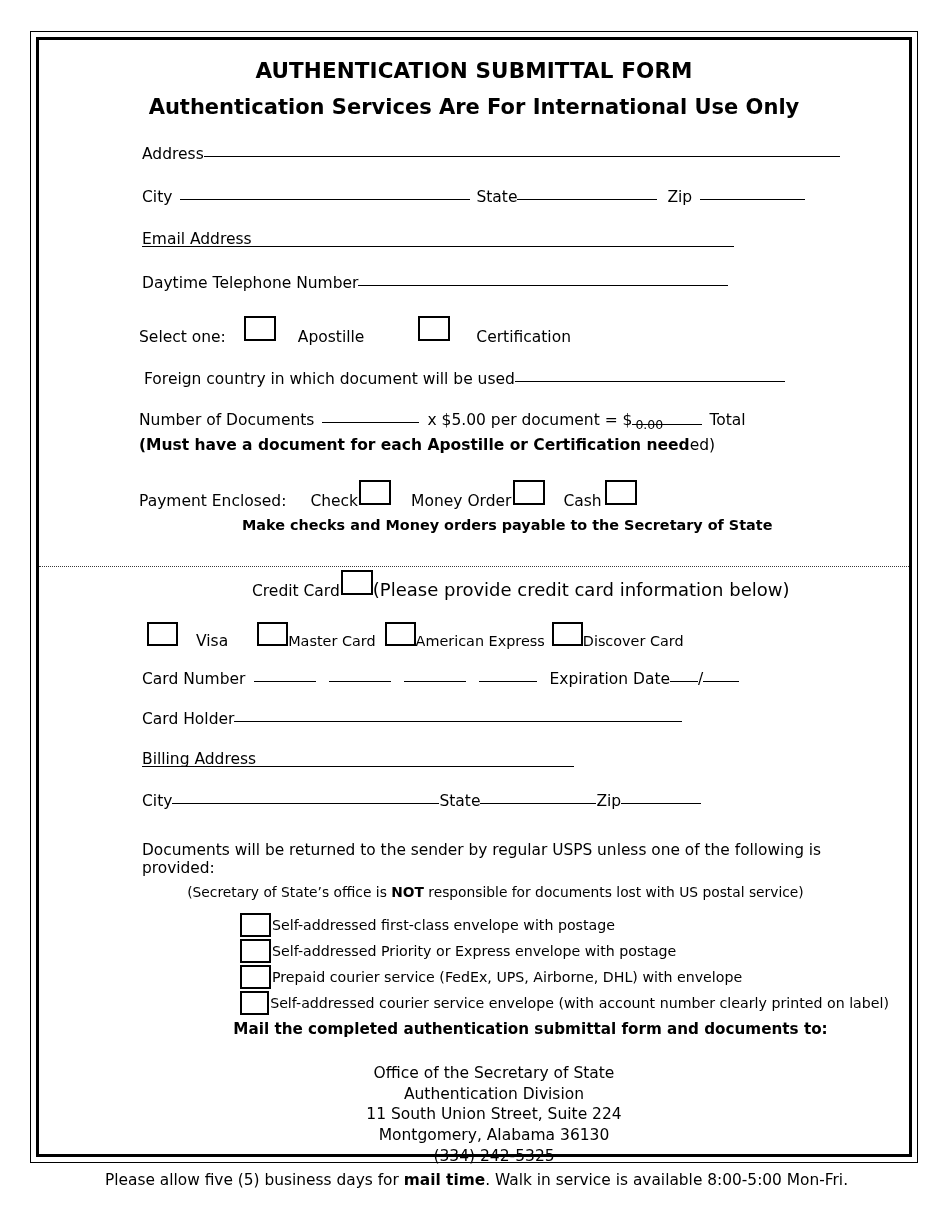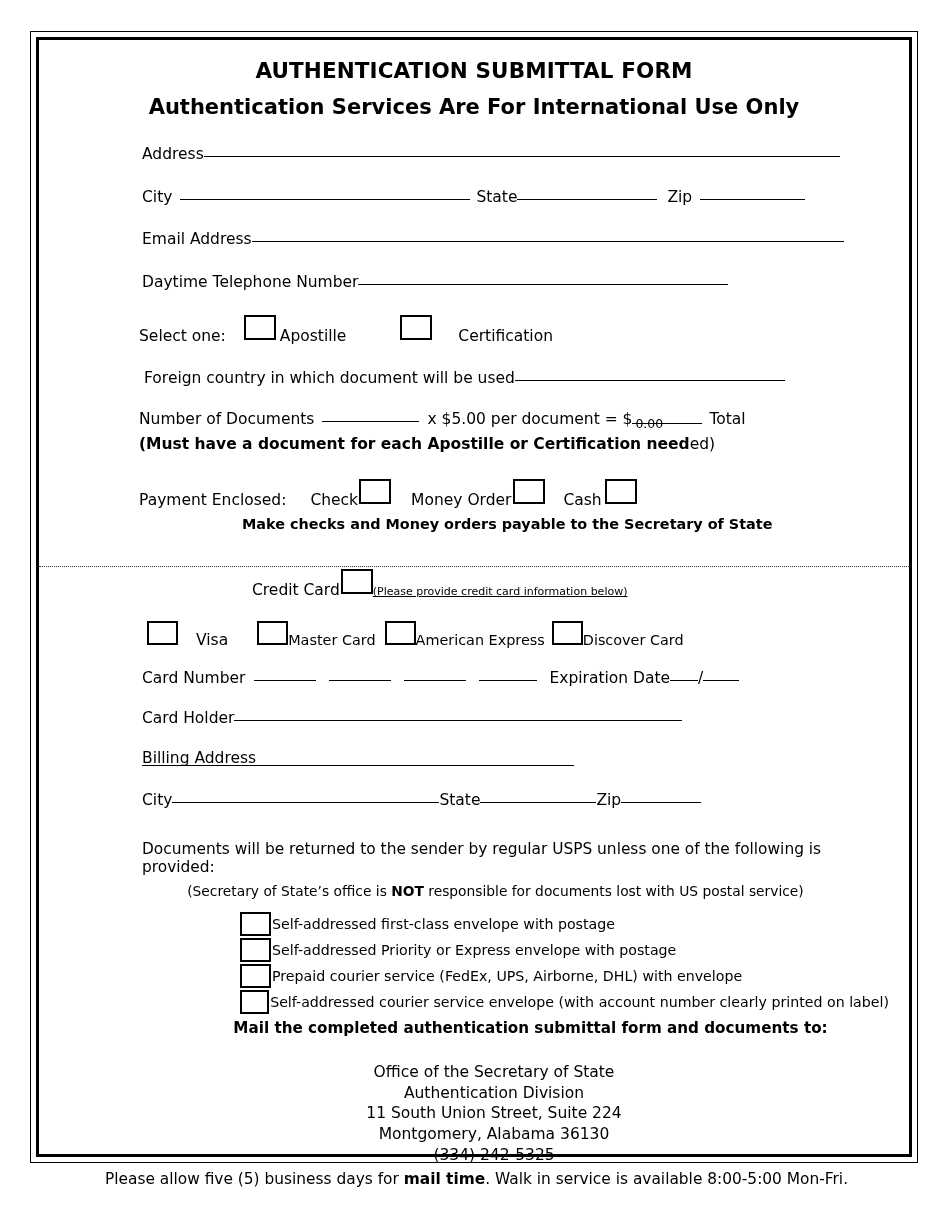--- a/index.html
+++ b/index.html
@@ -156,34 +156,34 @@
 
     <div class="row" style="margin-top:27px;">
       <span class="lbl">City</span>
       <span class="rule" style="width:290px; margin-left:8px;"></span>
       <span class="lbl" style="margin-left:6px;">State</span>
       <span class="rule" style="width:140px;"></span>
       <span class="lbl" style="margin-left:10px;">Zip</span>
       <span class="rule" style="width:105px; margin-left:8px;"></span>
     </div>
 
-    <div class="row" style="margin-top:27px;">
+    <div class="row" style="margin-top:27px;flex-direction:column;">
       <span class="lbl">Email Address</span>
       <span class="rule" style="width:592px;"></span>
     </div>
 
     <div class="row" style="margin-top:27px;">
       <span class="lbl">Daytime Telephone Number</span>
       <span class="rule" style="width:370px;"></span>
     </div>
 
     <div class="row" style="margin-top:26px; margin-left:-3px;">
       <span class="lbl">Select one:</span>
       <span class="cbox" style="margin-left:18px;"></span>
-      <span class="lbl" style="margin-left:4px;">Apostille</span>
+      <span class="lbl" style="margin-left:22px;">Apostille</span>
       <span class="cbox" style="margin-left:54px;"></span>
       <span class="lbl" style="margin-left:26px;">Certification</span>
     </div>
 
     <div class="row" style="margin-top:26px; margin-left:2px;">
       <span class="lbl">Foreign country in which document will be used</span>
       <span class="rule" style="width:270px;"></span>
     </div>
 
     <div class="row" style="margin-top:26px; margin-left:-3px;">
@@ -217,21 +217,21 @@
     </div>
   </div>
 
   <div class="dotted-sep" style="left:0; top:526px; width:870px;"></div>
 
   <div class="form-body" style="padding-left:103px;">
 
     <div class="row" style="margin-top:38px; margin-left:110px;">
       <span class="lbl">Credit Card</span>
       <span class="cbox" style="margin-left:1px;"></span>
-      <span class="lbl" style="font-size:11px;text-decoration:underline;" style2="">(Please provide credit card information below)</span>
+      <span class="lbl" style="font-size:18px;" style2="">(Please provide credit card information below)</span>
     </div>
 
     <div class="row" style="margin-top:22px; margin-left:5px;">
       <span class="cbox-sm"></span>
       <span class="lbl" style="margin-left:18px;">Visa</span>
       <span class="cbox-sm" style="margin-left:29px;"></span>
       <span class="lbl" style="font-size:14.4px;">Master Card</span>
       <span class="cbox-sm" style="margin-left:9px;"></span>
       <span class="lbl" style="font-size:14.4px;">American Express</span>
       <span class="cbox-sm" style="margin-left:7px;"></span>

